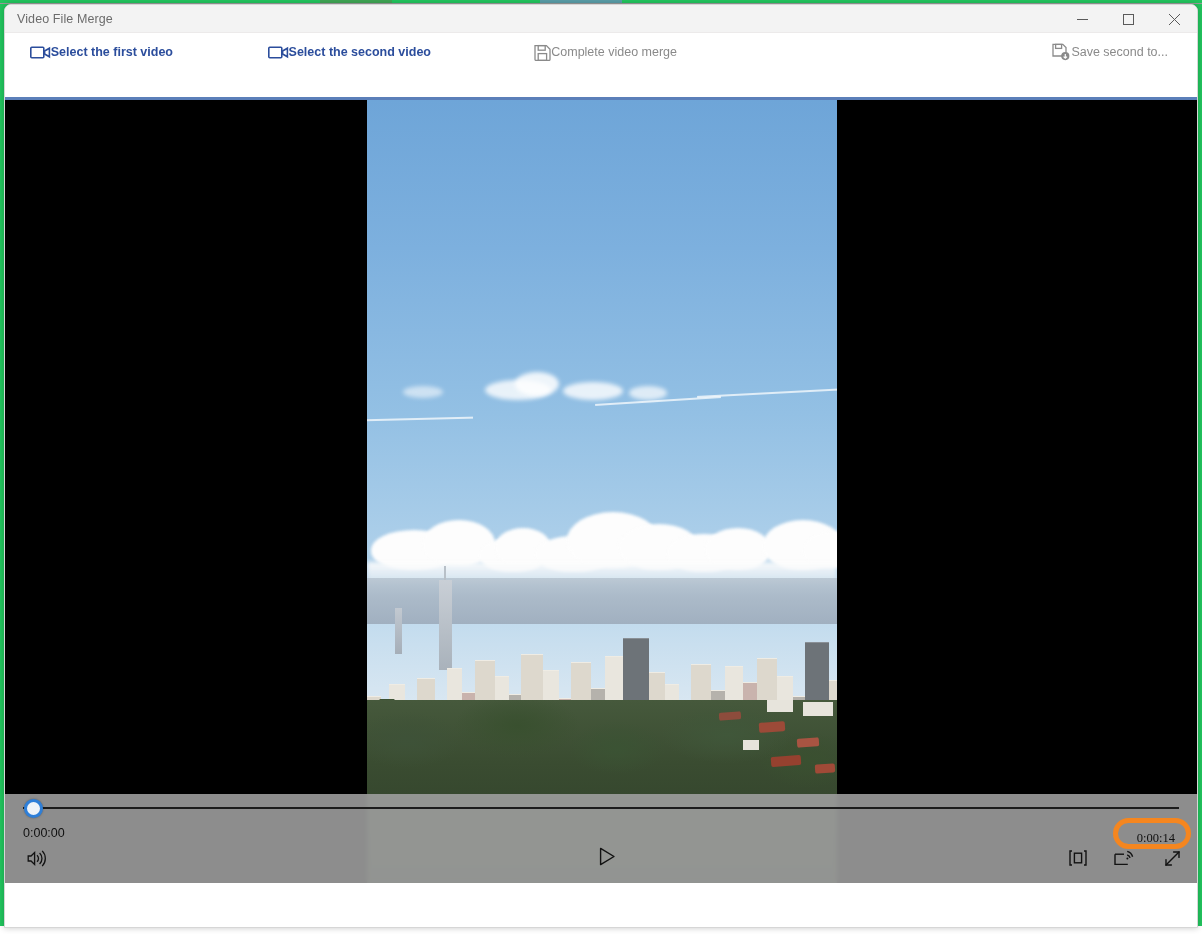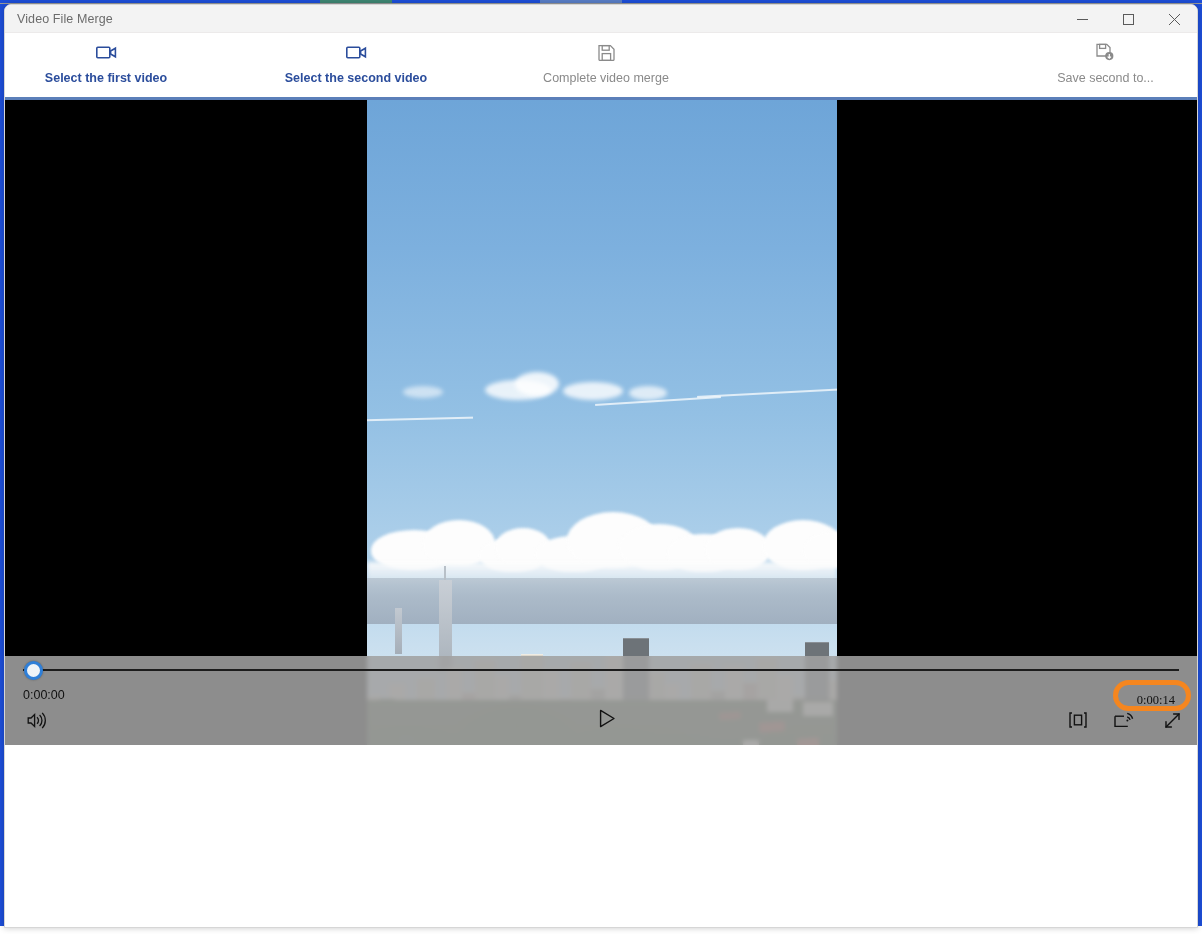--- a/index.html
+++ b/index.html
@@ -9,21 +9,21 @@
     height: 934px;
     overflow: hidden;
     background: #ffffff;
     font-family: "Liberation Sans", sans-serif;
   }
 
   #root {
     position: relative;
     width: 1202px;
     height: 934px;
-    background: #1d4ed8;
+    background: #22c55e;
   }
 
   
   .desk-strip {
     position: absolute;
     top: 0;
     height: 3px;
     opacity: .75;
   }
   .desk-strip.green { left: 320px; width: 72px;  background: #4a9a52; }
@@ -83,24 +83,24 @@
   .toolbar {
     position: relative;
     height: 67px;
     background: #ffffff;
     border-bottom: 3px solid #5b7fb9;
   }
   .tool-item {
     position: absolute;
     top: 6px;
     display: flex;
-    flex-direction: column;
+    flex-direction: row;
     align-items: center;
-    justify-content: flex-start;
-    gap: 8px;
+    justify-content: flex-end;
+    gap: 0;
     padding: 2px 10px;
     cursor: pointer;
     user-select: none;
   }
   .tool-item .tool-icon { height: 22px; display: flex; align-items: center; justify-content: center; }
   .tool-item .tool-label {
     font-size: 12.5px;
     font-weight: bold;
     white-space: nowrap;
   }
@@ -111,21 +111,21 @@
 
   #tool-first  { left: 24px;  width: 154px; }
   #tool-second { left: 266px; width: 170px; }
   #tool-merge  { left: 520px; width: 162px; }
   #tool-save   { left: 1028px; width: 145px; }
 
   
   .player {
     position: relative;
     width: 1192px;
-    height: 645px;
+    height: 783px;
     background: #000000;
     overflow: hidden;
   }
 
   
   .video-frame {
     position: absolute;
     left: 362px;
     top: 0;
     width: 470px;

